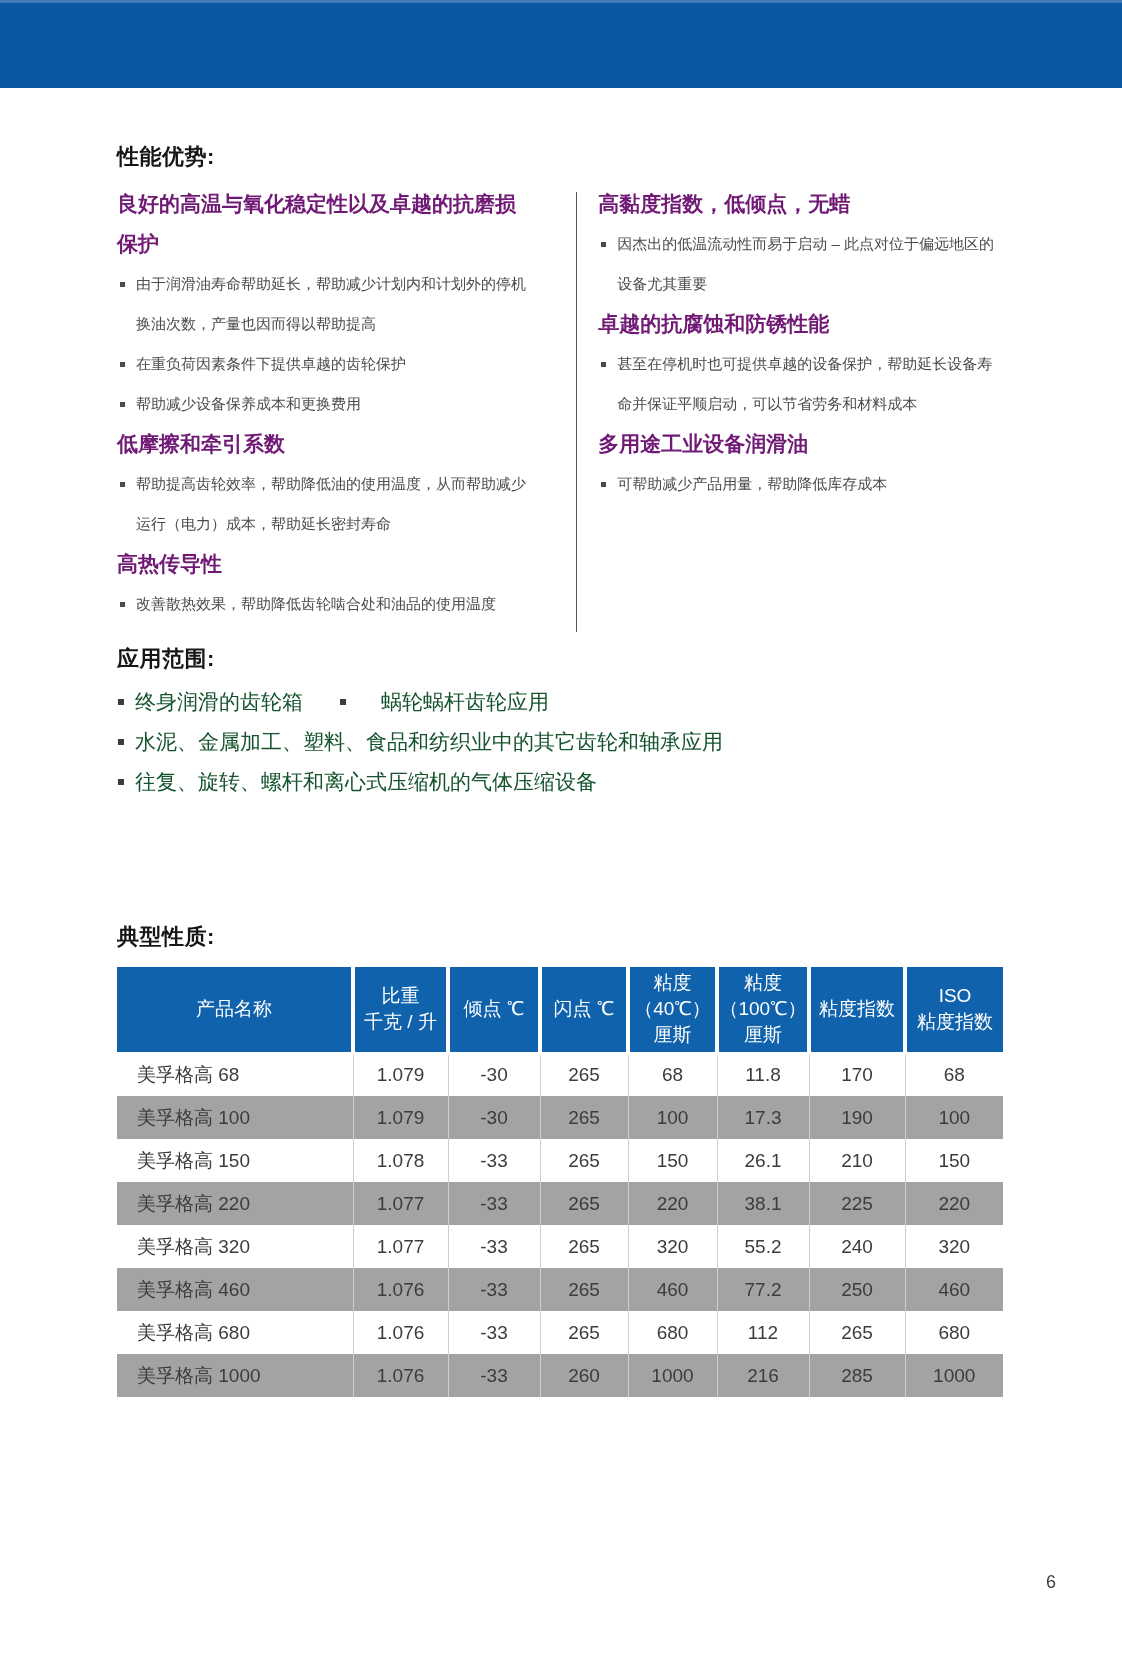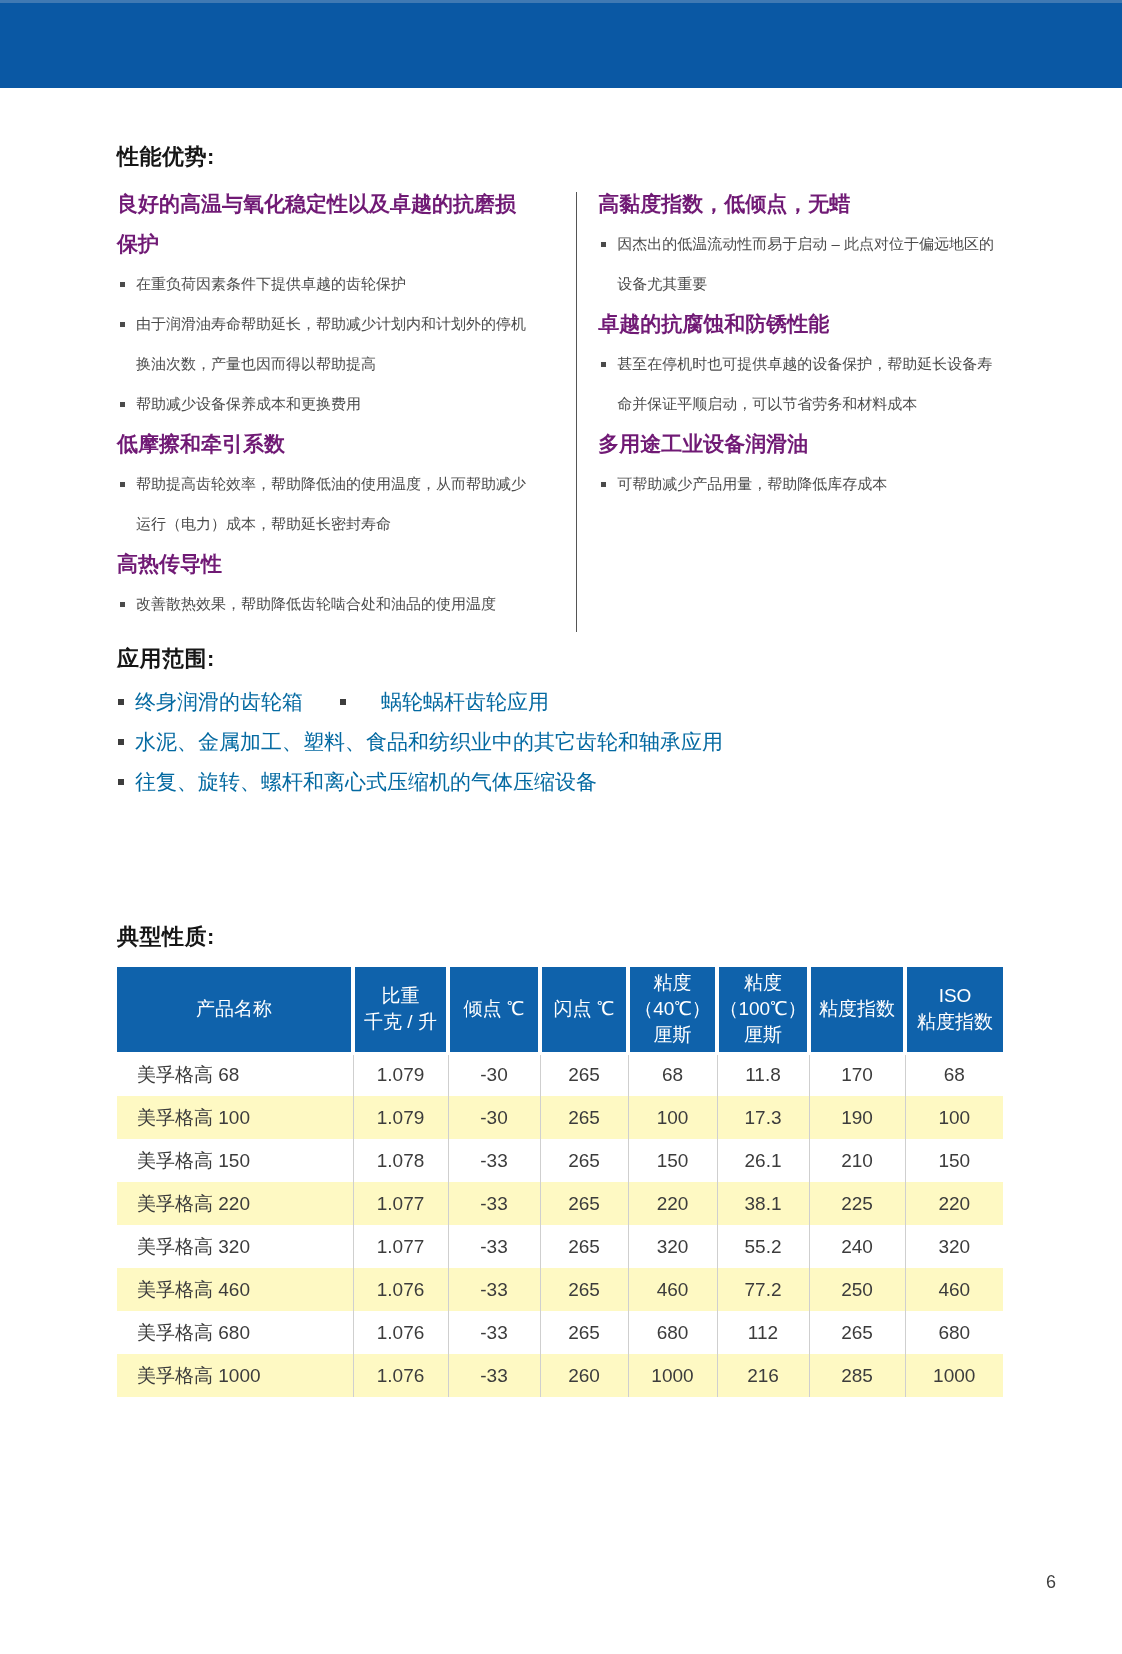--- a/index.html
+++ b/index.html
@@ -24,58 +24,58 @@
   .sub { font-size:21px; font-weight:600; color:#701a75; line-height:40px; }
   .bullet { display:flex; line-height:40px; }
   .dot { width:5px; height:5px; background:#4b4b4b; margin:18px 11px 0 3px; flex:none; }
   .bt  { font-size:15px; color:#4b4b4b; flex:1; }
 
   
   .apps { position:absolute; left:117px; top:644px; width:860px; }
   .apps .rows { margin-top:8px; }
   .apps .bullet { line-height:40px; }
   .apps .dot { width:6px; height:6px; background:#3d3d3d; margin:17px 11px 0 1px; }
-  .apps .bt { font-size:21px; color:#0369a1; flex:none; }
+  .apps .bt { font-size:21px; color:#14532d; flex:none; }
   .apps .inline-row { display:flex; }
   .apps .inline-row .bullet + .bullet { margin-left:36px;gap:24px; }
 
   
   .props { position:absolute; left:117px; top:922px; width:886px; }
   .props table { margin-top:15px; width:886px; table-layout:fixed; border-collapse:collapse; }
   .props th { background:#0f62ab; color:#ffffff; font-weight:400; font-size:19px; line-height:26px;
               text-align:center; vertical-align:middle; height:86px; white-space:pre-line;
               border-left:4px solid #ffffff; border-bottom:3px solid #ffffff; }
   .props th:first-child { border-left:none; }
   .props td { height:43px; font-size:19px; color:#3c3c3c; text-align:center; vertical-align:middle;
               border-left:1px solid #cfcfcf; }
   .props td:first-child { text-align:left; padding-left:20px; border-left:none; }
-  .props tr.alt td { background:#fef9c3; }
+  .props tr.alt td { background:#a3a3a3; }
 
   .page-number { position:absolute; right:66px; top:1572px; font-size:18px; color:#3f3f3f; }
 </style>
 </head>
 <body>
 
 <div class="page">
 
   <div class="top-band"></div>
 
   <section class="perf">
     <h2 class="sec-title">性能优势:</h2>
     <div class="cols">
 
       <div class="col-left">
         <div class="sub">良好的高温与氧化稳定性以及卓越的抗磨损保护</div>
         <div class="bullet">
             <span class="dot"></span>
+            <span class="bt">由于润滑油寿命帮助延长，帮助减少计划内和计划外的停机换油次数，产量也因而得以帮助提高</span>
+          </div>
+        <div class="bullet">
+            <span class="dot"></span>
             <span class="bt">在重负荷因素条件下提供卓越的齿轮保护</span>
-          </div>
-        <div class="bullet">
-            <span class="dot"></span>
-            <span class="bt">由于润滑油寿命帮助延长，帮助减少计划内和计划外的停机换油次数，产量也因而得以帮助提高</span>
           </div>
         <div class="bullet">
             <span class="dot"></span>
             <span class="bt">帮助减少设备保养成本和更换费用</span>
           </div>
         <div class="sub">低摩擦和牵引系数</div>
         <div class="bullet">
             <span class="dot"></span>
             <span class="bt">帮助提高齿轮效率，帮助降低油的使用温度，从而帮助减少运行（电力）成本，帮助延长密封寿命</span>
           </div>

